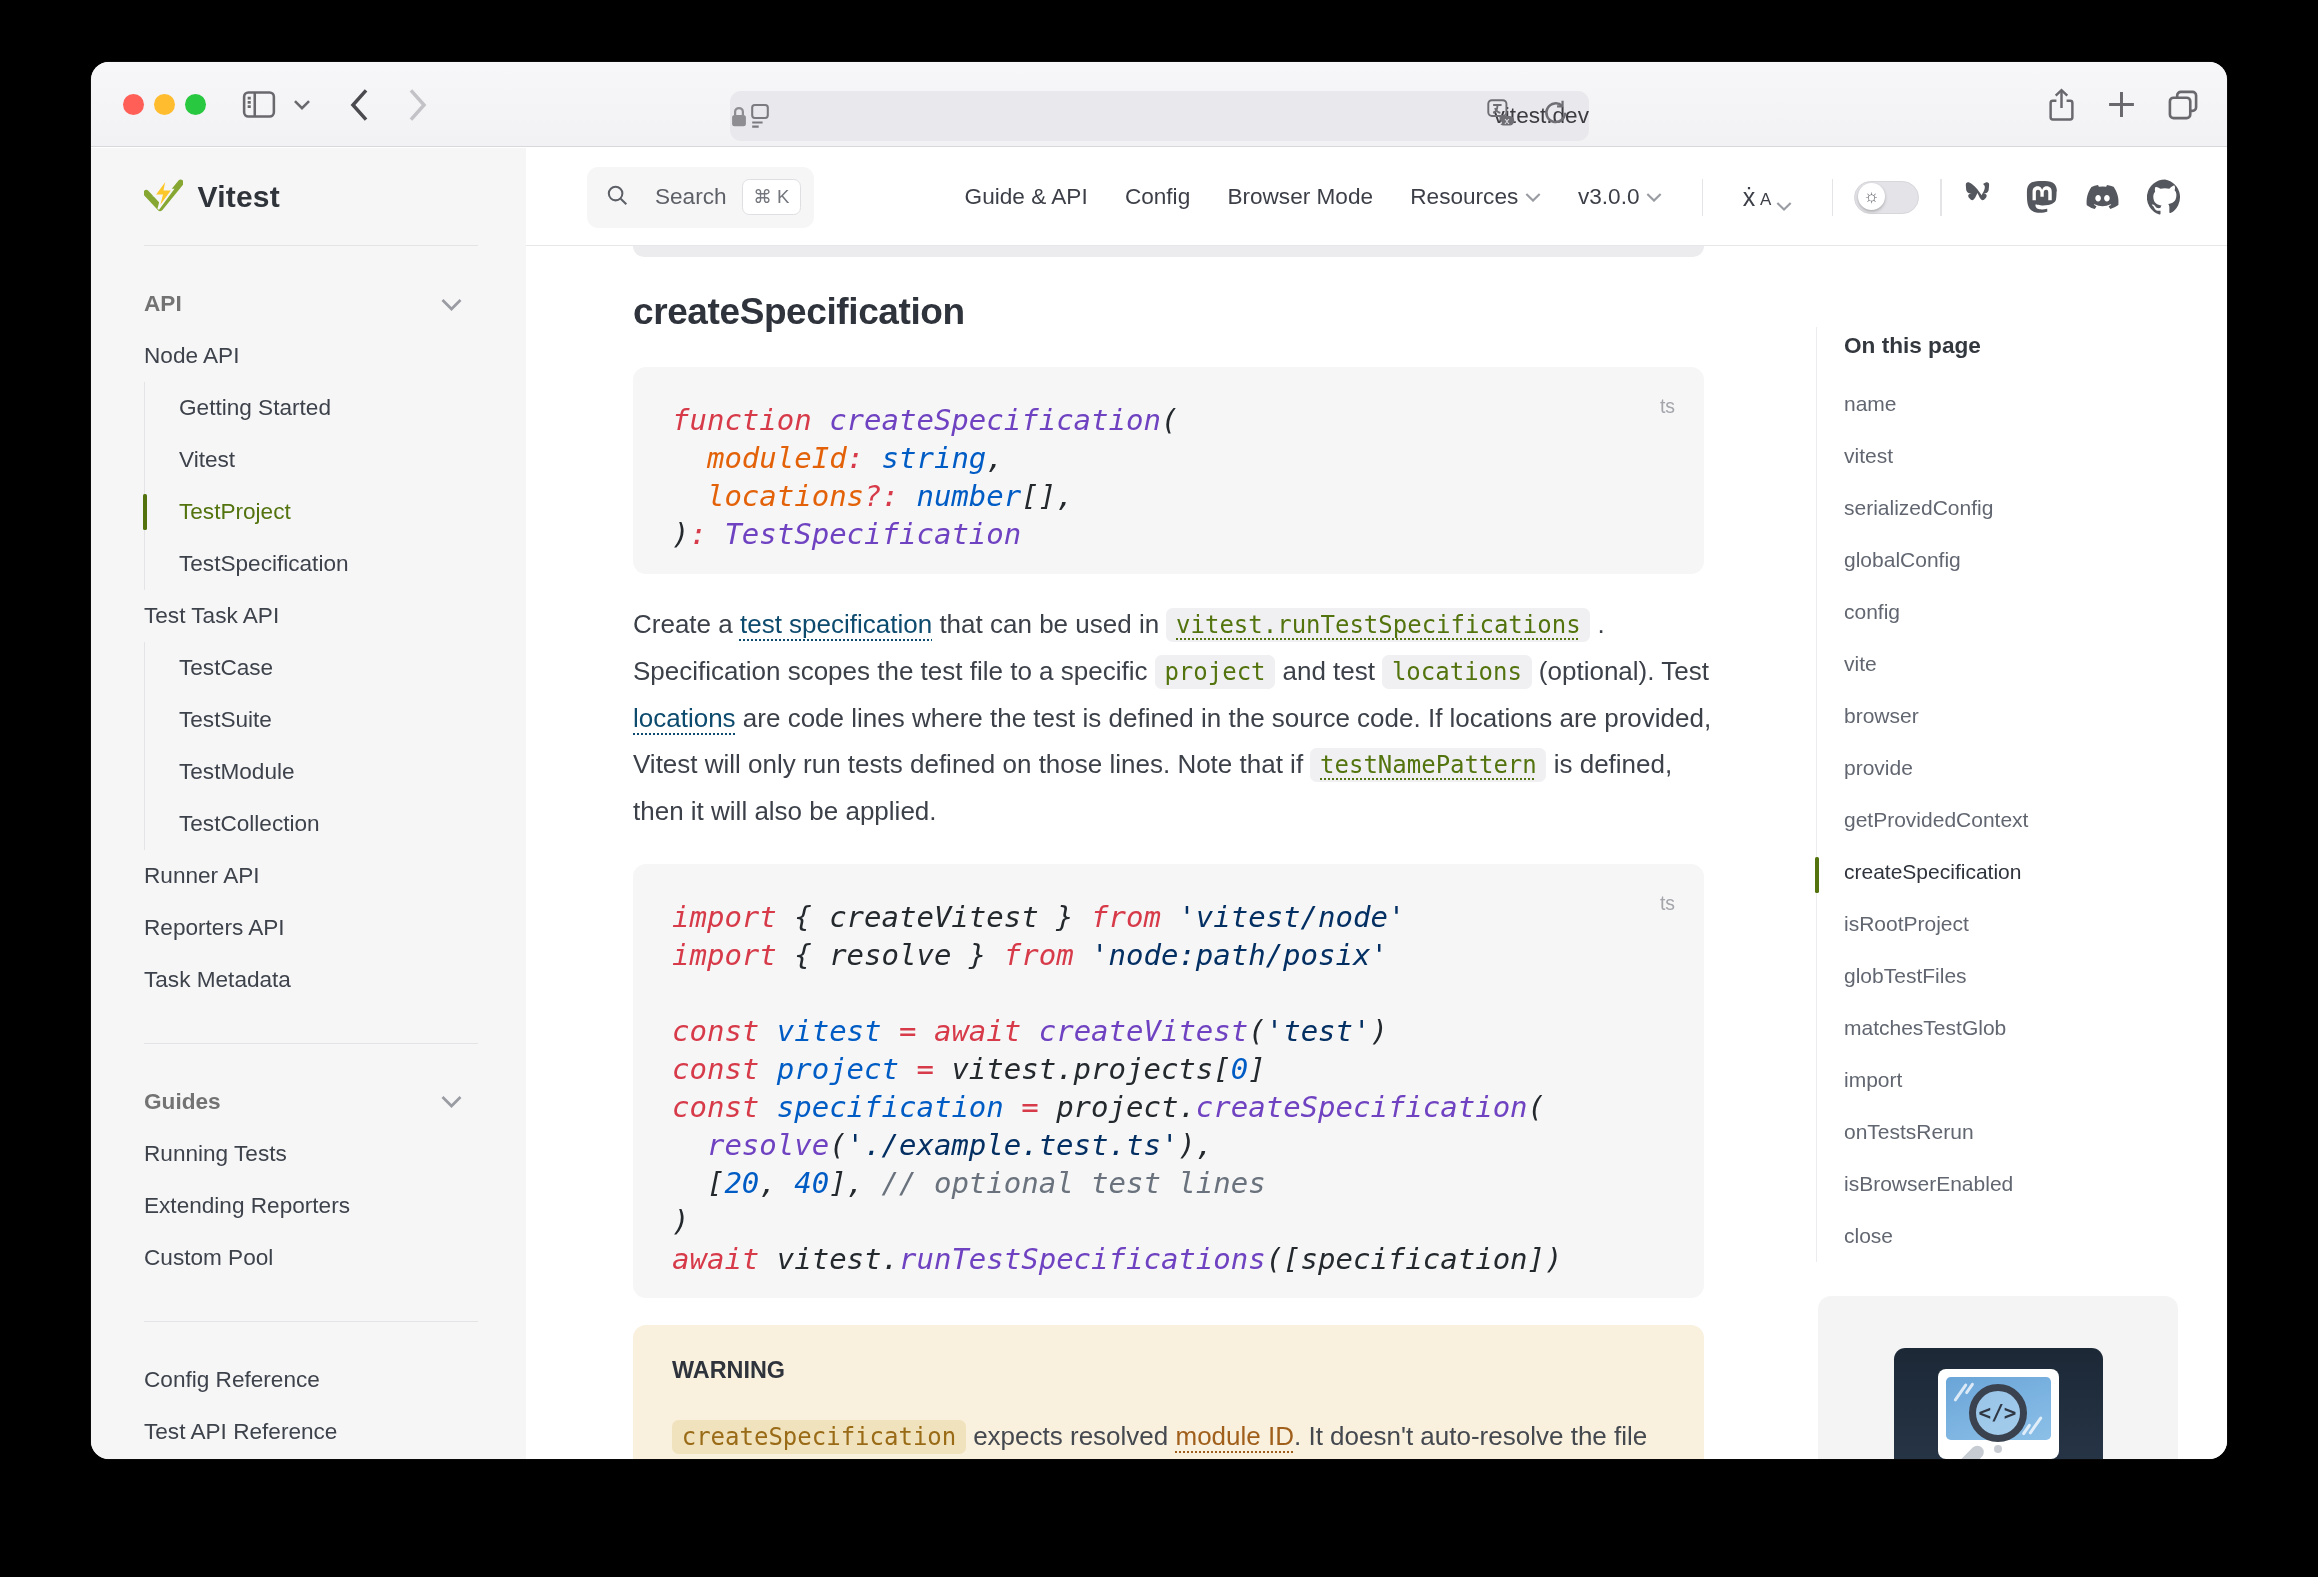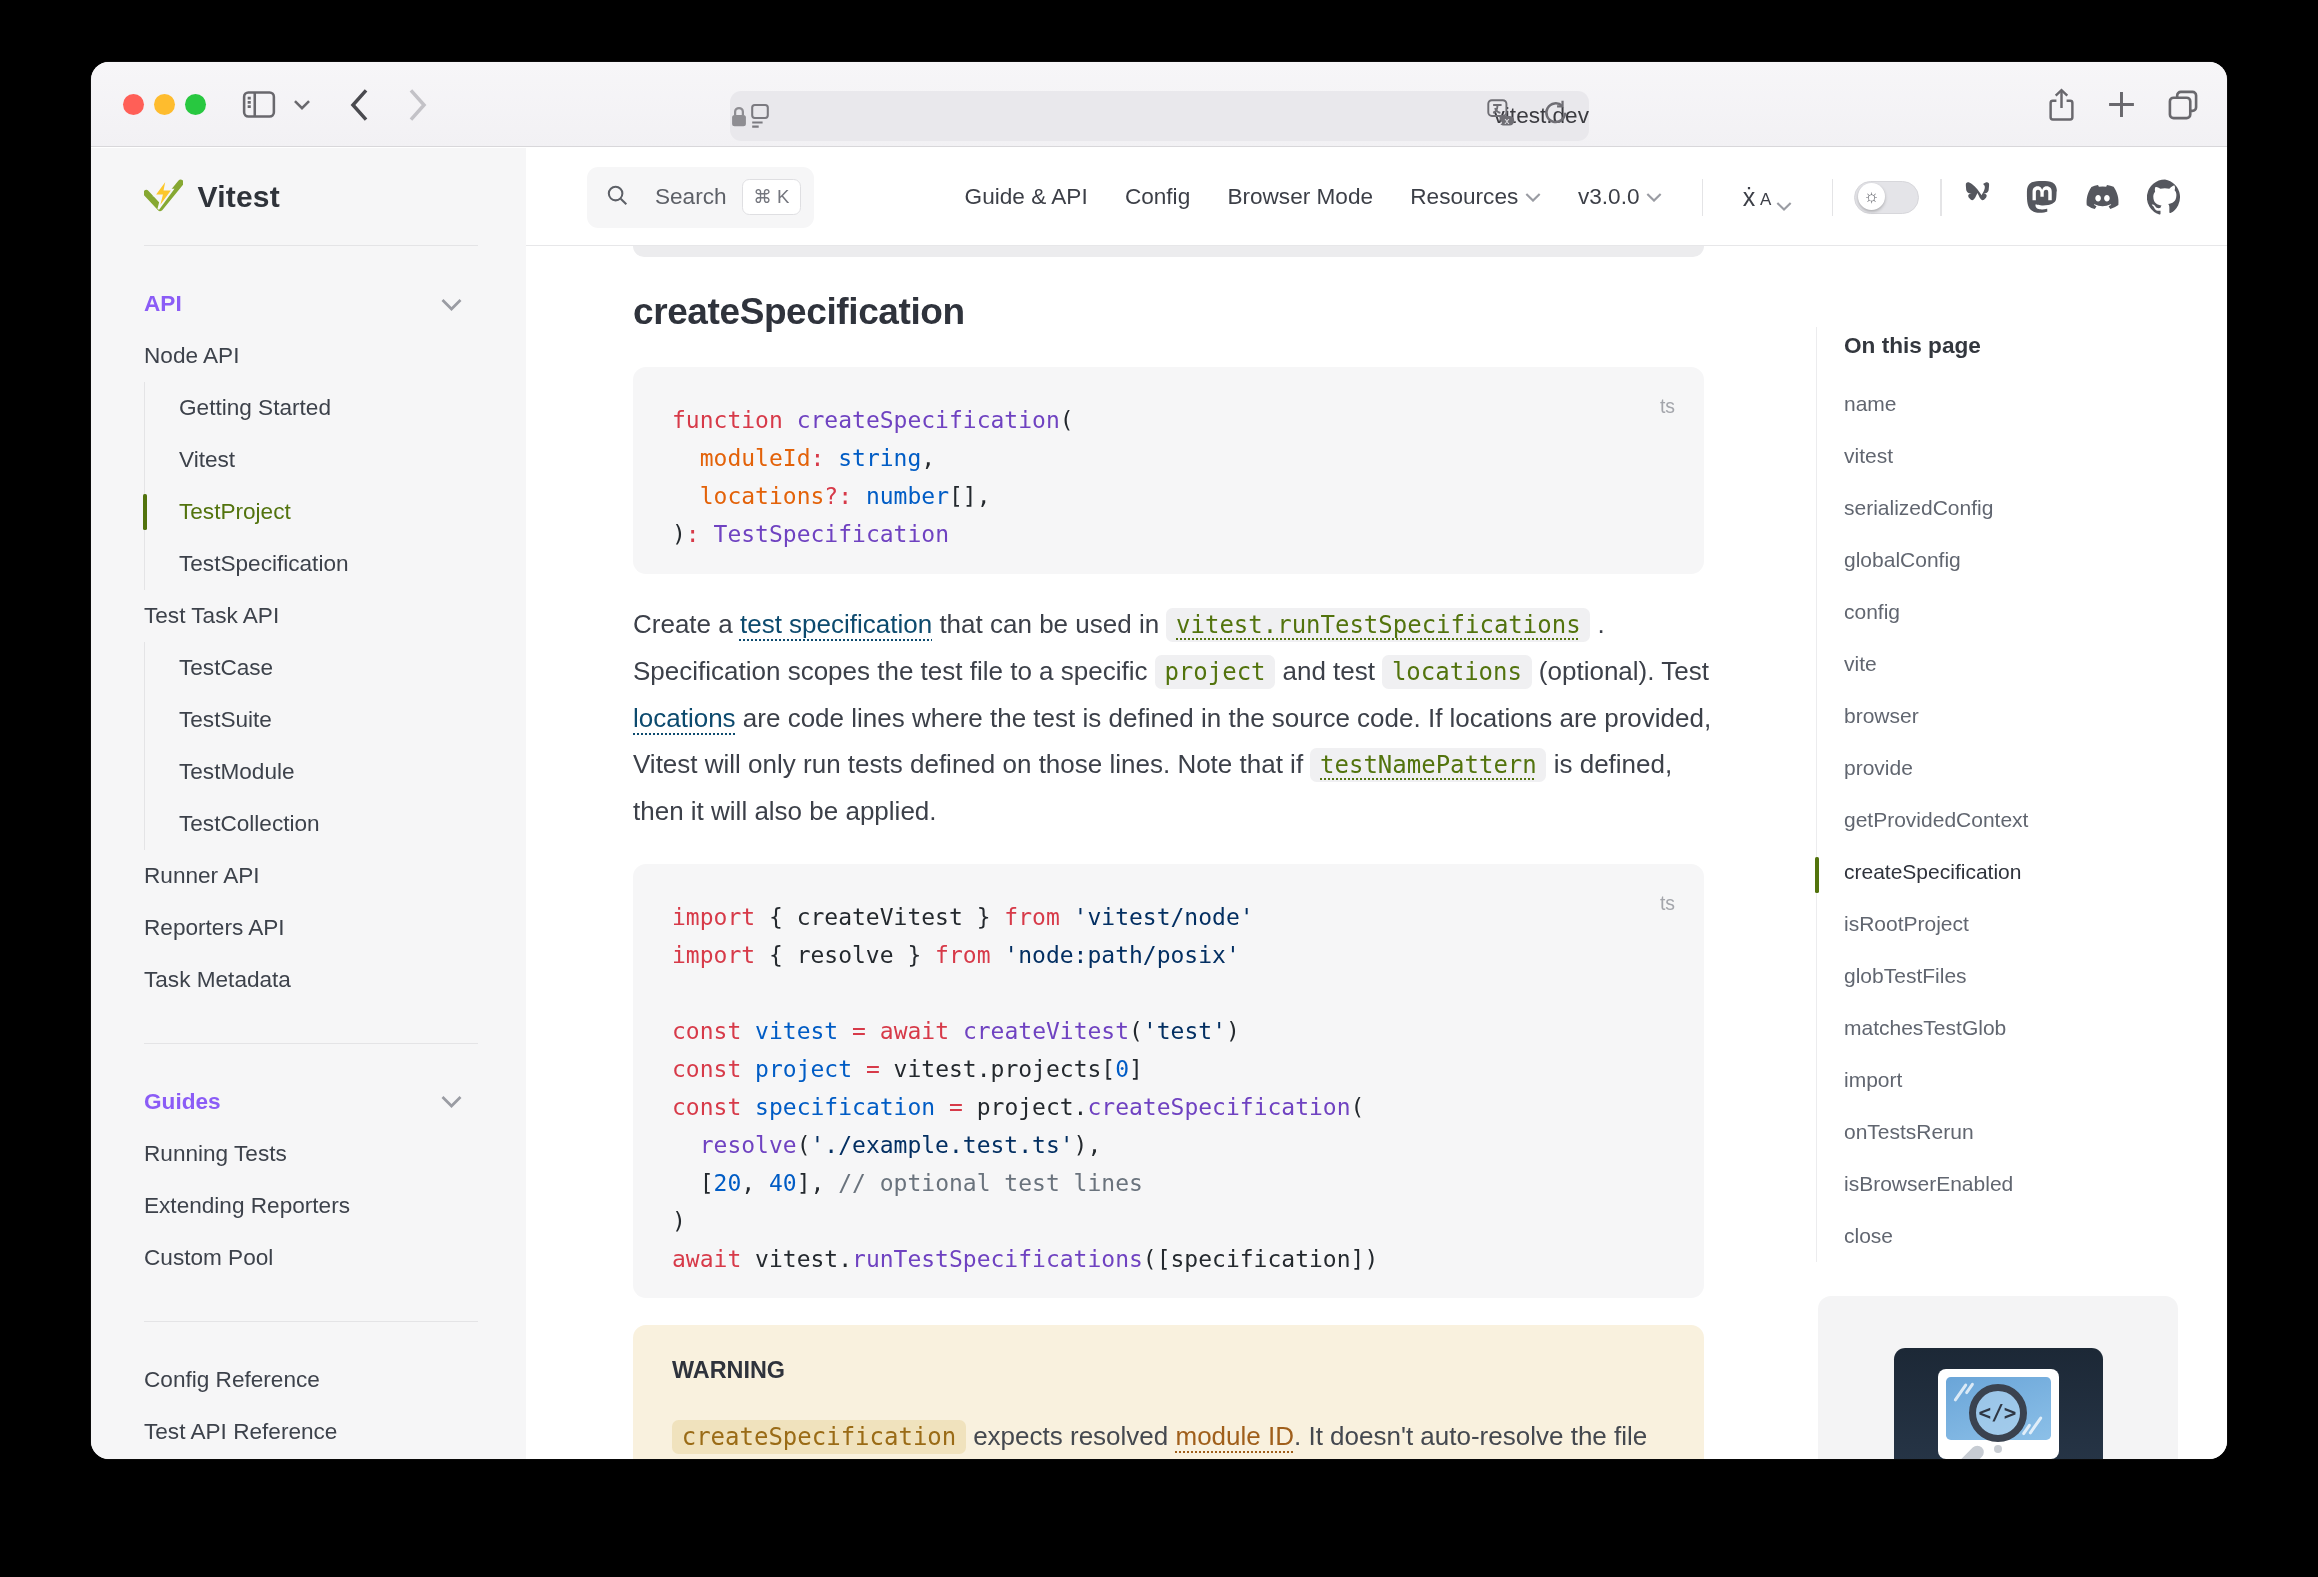--- a/index.html
+++ b/index.html
@@ -26,21 +26,21 @@
   .urlbar .lock { margin-right:9.7px; color:#8e8d92; display:flex; }
   .url-left { position:absolute; left:18px; top:12px; color:#7b7a80; }
   .url-right { position:absolute; right:19.4px; top:0; height:50px; display:flex; align-items:center; gap:21px; color:#6f6e74; }
 
   
   .sidebar { position:absolute; left:0; top:86px; width:435px; bottom:0; background:#f6f6f7; padding:0 0 0 53px; }
   .logo-row { height:98px; display:flex; align-items:center; gap:14.5px; border-bottom:0.8px solid #e4e4e6; margin-right:48px; }
   .logo-title { font-size:30px; font-weight:700; color:#2f333a; letter-spacing:0.2px; }
   .side-nav { padding-top:32px; font-size:22.6px; color:#3d424b; }
   .srow { height:52px; display:flex; align-items:center; font-weight:500; cursor:default; }
-  .sgroup { font-weight:700; color:#8b5cf6; position:relative; }
+  .sgroup { font-weight:700; color:#737373; position:relative; }
   .sgroup .chev { position:absolute; right:16px; color:#9a9ca3; }
   .side-nav { padding-right:48px; }
   .snested { border-left:1.6px solid #e4e4e6; }
   .snested .srow { padding-left:34px; position:relative; }
   .srow.active { color:#52730d; }
   .srow.active::before { content:""; position:absolute; left:-1.6px; top:8px; width:3.2px; height:36px; background:#52730d; border-radius:1.6px; }
   .side-divider { height:0.8px; background:#e4e4e6; margin:37px 0 32px 0; }
 
   
   .docnav { position:absolute; left:435px; top:86px; right:0; height:98px; background:#fff; border-bottom:0.8px solid #e7e7e9; }
@@ -63,21 +63,21 @@
 
   
   .main { position:absolute; left:435px; top:184px; right:0; bottom:0; background:#fff; overflow:hidden; }
   .sliver { position:absolute; left:107px; top:0; width:1071px; height:10.5px; background:#ececee; border-radius:0 0 11.3px 11.3px; }
   h2.pagetitle { position:absolute; left:107px; top:45px; font-size:37px; font-weight:700; color:#2f333c; letter-spacing:-0.4px; }
 
   .codeblock { position:absolute; left:107px; width:1071px; background:#f6f6f7; border-radius:13px; }
   .cb1 { top:121px; height:207px; }
   .cb2 { top:618px; height:434px; }
   .lang { position:absolute; top:28px; right:29px; font-size:19.4px; color:#a3a5ab; }
-  .code { position:absolute; left:39px; top:34px; right:32px; font-family:"DejaVu Sans Mono","Liberation Mono",monospace; font-size:23px; }
+  .code { position:absolute; left:39px; top:34px; right:32px; font-family:"DejaVu Sans Mono","Liberation Mono",monospace; font-size:29px;font-style:italic; }
   .cl { height:38px; line-height:38px; white-space:pre; }
   .tk-kw{color:#d73a49;} .tk-fn{color:#6f42c1;} .tk-var{color:#e36209;}
   .tk-type{color:#005cc5;} .tk-num{color:#005cc5;} .tk-str{color:#032f62;}
   .tk-pl{color:#24292e;} .tk-cm{color:#6a737d;}
 
   .para { position:absolute; left:107px; top:355px; width:1086px; font-size:26px; line-height:46px; color:#3c4049; }
   .rich-link { color:#0c4a6e; text-decoration:underline dotted; text-decoration-thickness:1.6px; text-underline-offset:5.7px; cursor:pointer; }
   .ilc { font-family:"DejaVu Sans Mono","Liberation Mono",monospace; font-size:24px; background:#f0f0f2;
     border-radius:6.5px; padding:3.2px 9.7px; color:#52730d; }
   .ilc.link { text-decoration:underline dotted; text-decoration-thickness:1.6px; text-underline-offset:4.8px; cursor:pointer; }

